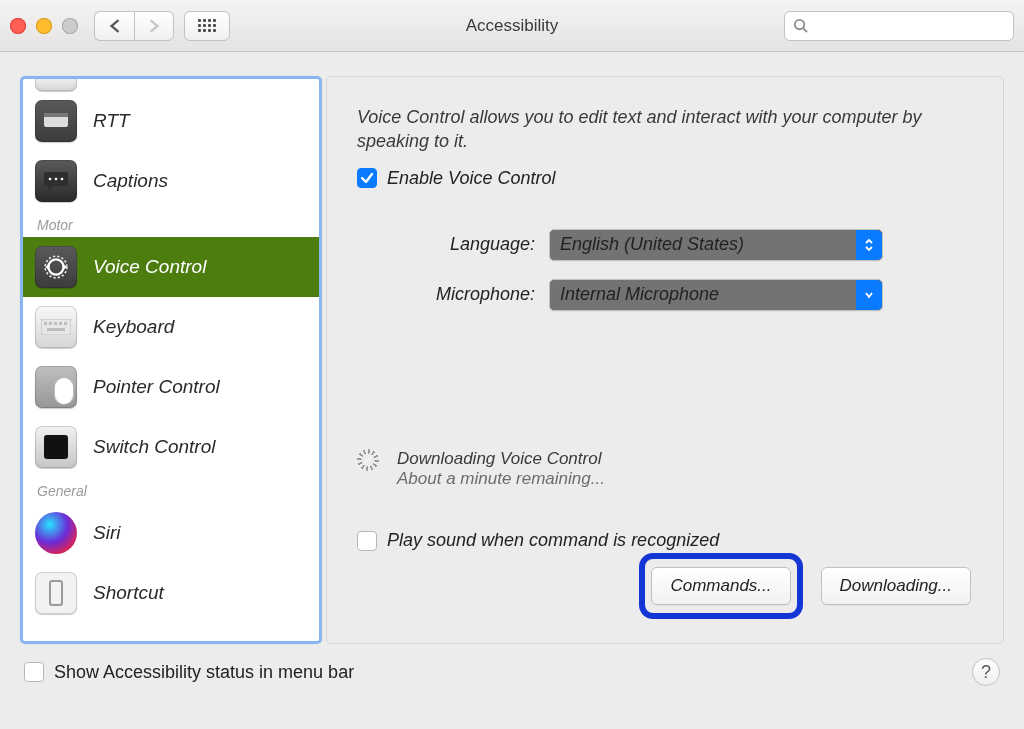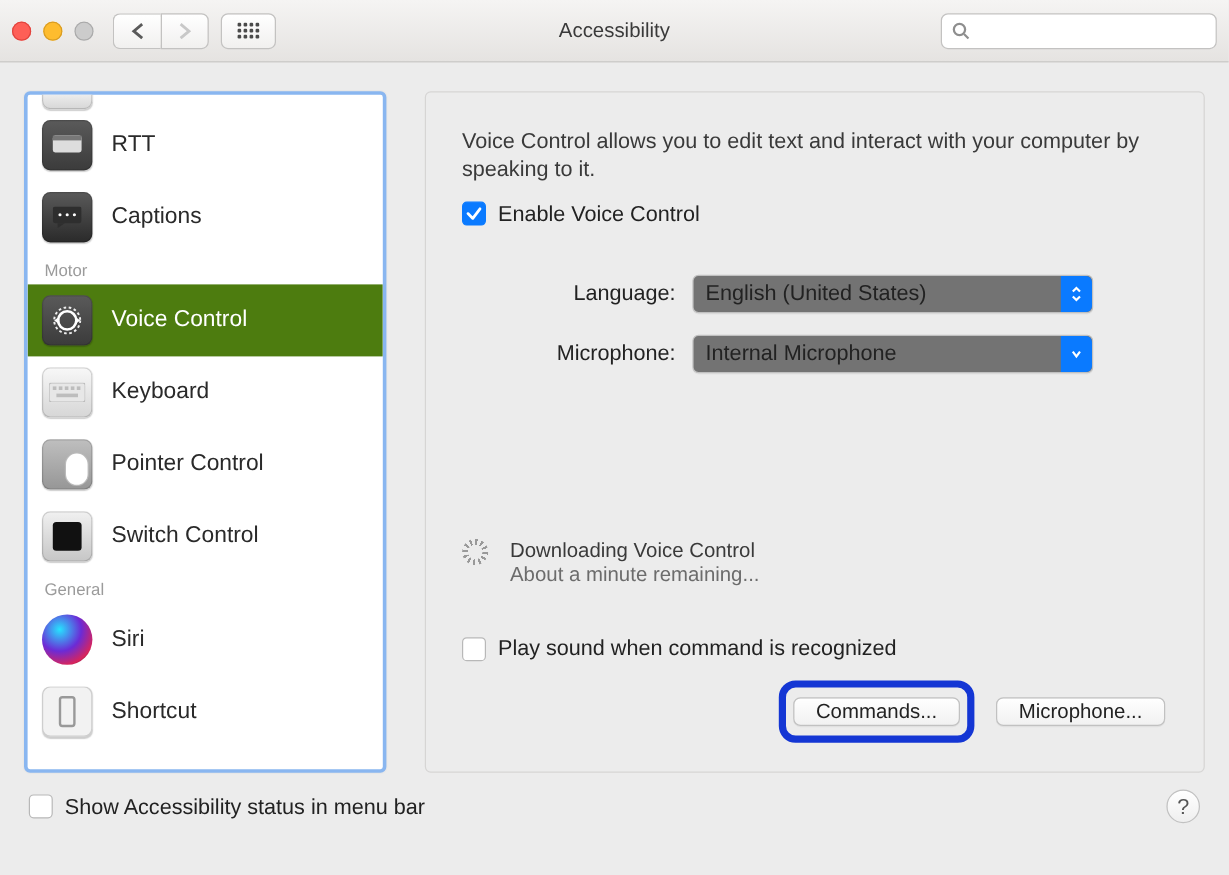--- a/index.html
+++ b/index.html
@@ -70,22 +70,23 @@
   }
   .search input {
     border: none; outline: none; width: 100%;
     font-size: 16px; color: #333; background: transparent;
   }
 
   
   .body {
     display: flex;
     padding: 24px 20px 10px 20px;
-    gap: 32px;
+    gap: 4px;
     height: 602px;
+    font-style: italic;
   }
 
   .sidebar {
     width: 302px; height: 568px;
     background: #fff;
     border: 3px solid #89b6f0;
     border-radius: 5px;
     overflow: hidden;
     box-shadow: 0 0 0 1px rgba(0,0,0,0.02);
   }
@@ -221,21 +222,21 @@
     font-size: 18px;
     margin-top: 13px;
   }
 
   .bottombtns {
     position: absolute;
     right: 32px; bottom: 24px;
     display: flex; gap: 18px; align-items: center;
   }
   .macbtn {
-    height: 24px;
+    height: 38px;
     padding: 0 18px;
     border: 1px solid #c1c1c1;
     border-radius: 6px;
     background: linear-gradient(#ffffff,#f1f1f1);
     font-size: 17px;
     display:flex;align-items:center;
     box-shadow: 0 1px 0 rgba(0,0,0,0.05);
   }
   .highlight-ring {
     border: 6px solid #1436d4;
@@ -444,21 +445,21 @@
       <span>Play sound when command is recognized</span>
     </div>
 
     <div class="bottombtns">
       <div class="highlight-ring">
         <div class="macbtn">
           <span>Commands...</span>
         </div>
       </div>
       <div class="macbtn">
-        <span>Microphone...</span>
+        <span>Downloading...</span>
       </div>
     </div>
   </div>
 </div>
 
 <div class="footer">
   <div class="checkbox"></div>
   <span>Show Accessibility status in menu bar</span>
   <div class="helpbtn">
     <span>?</span>

